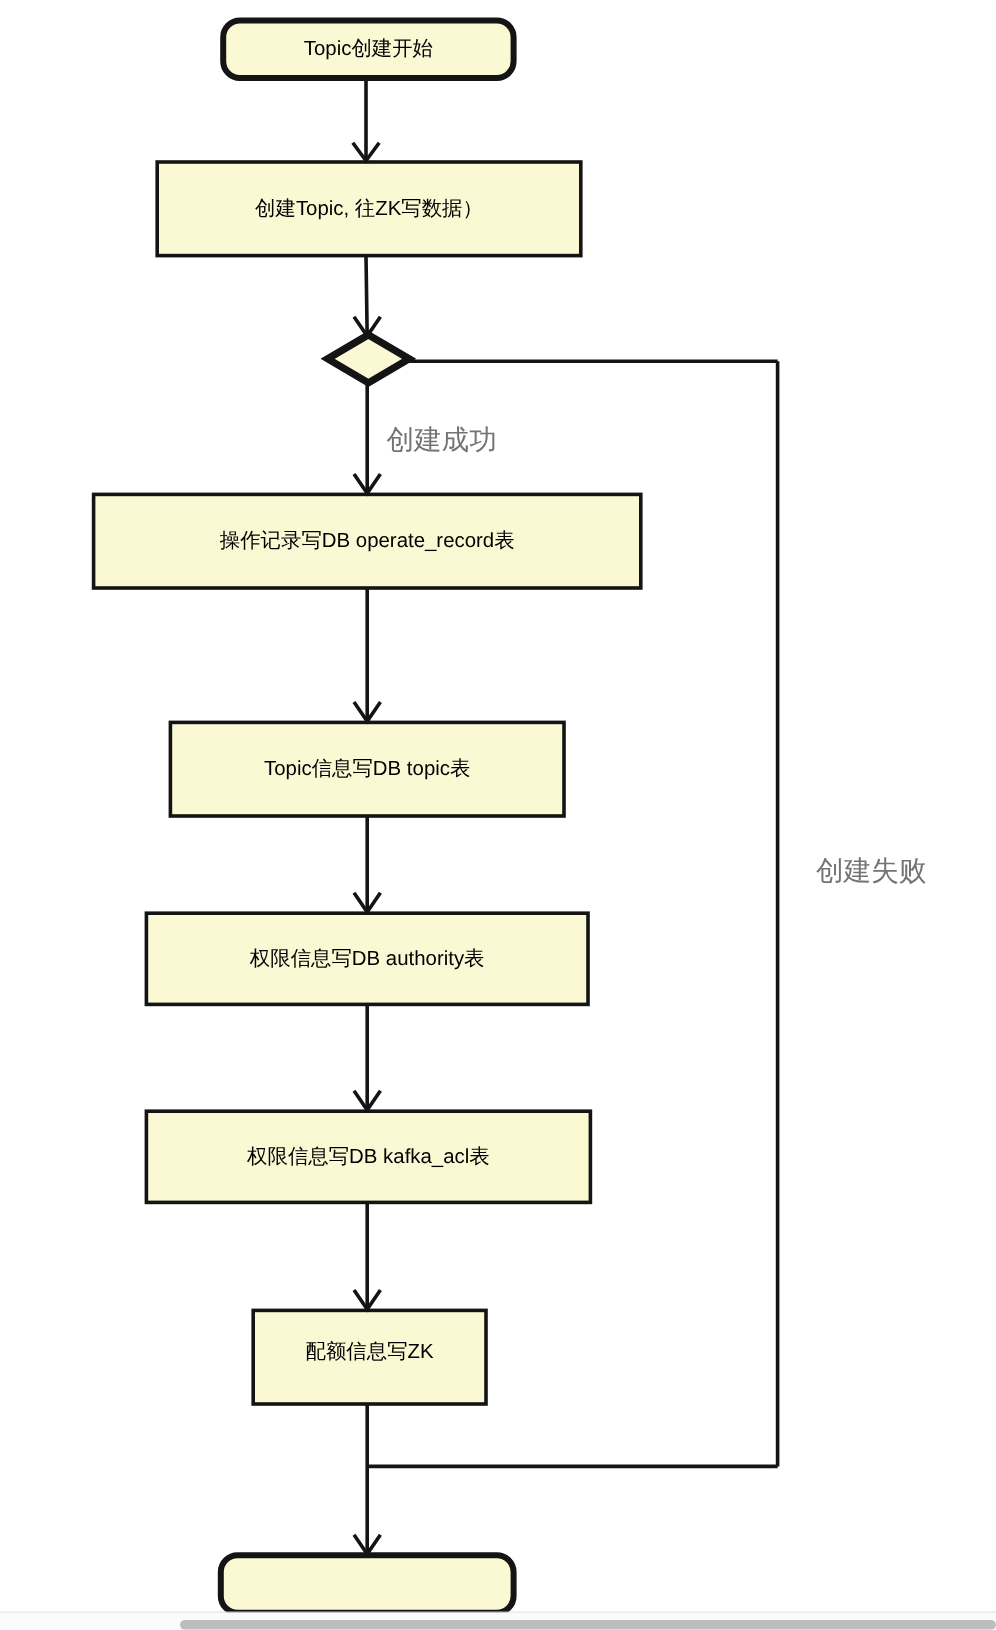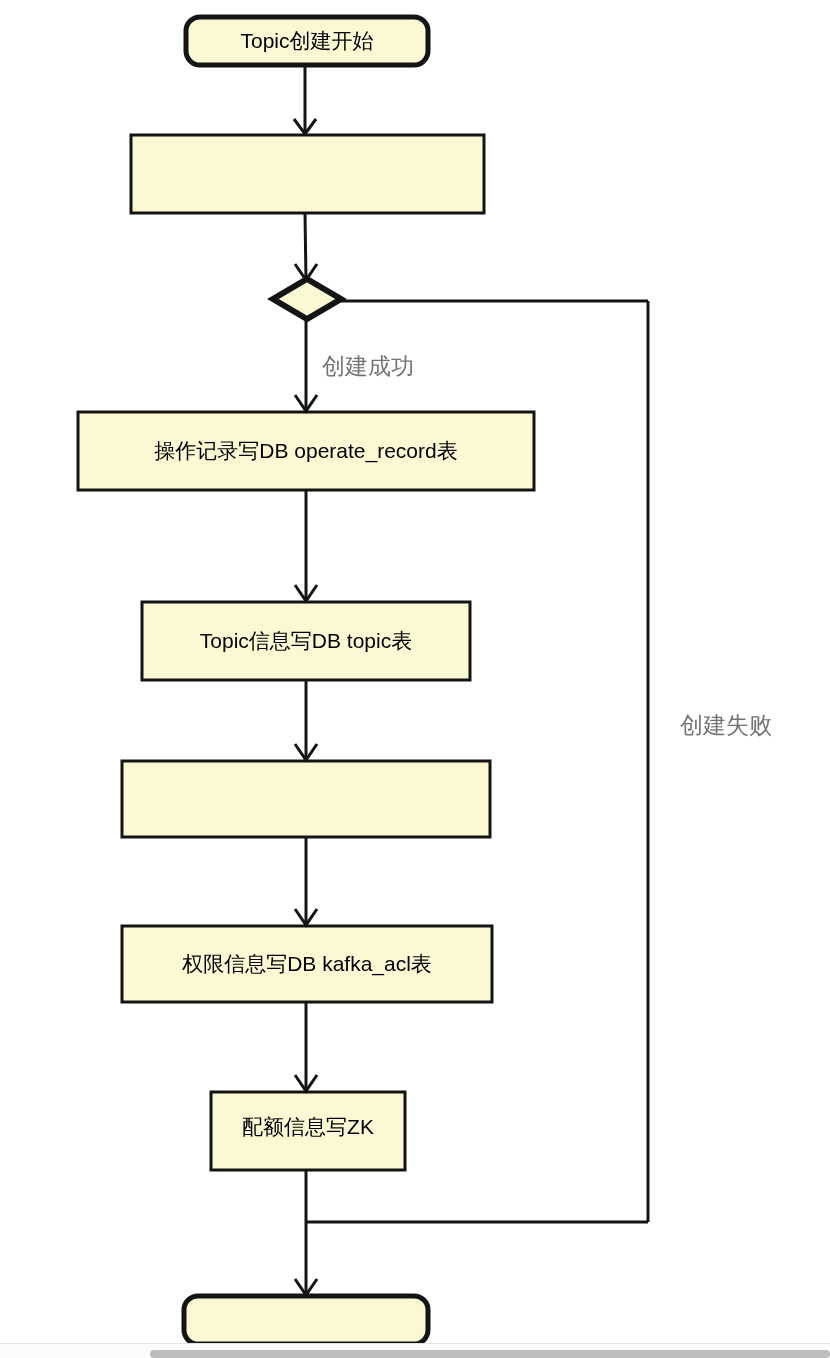--- a/index.html
+++ b/index.html
@@ -30,21 +30,21 @@
     top: 0;
   }
 
   
   .node-label {
     position: absolute;
     display: flex;
     align-items: center;
     justify-content: center;
     color: #000000;
-    font-size: 21px;
+    font-size: 17px;
     line-height: 1.15;
     white-space: nowrap;
     letter-spacing: 0px;
     pointer-events: none;
   }
   .edge-label {
     position: absolute;
     color: #737373;
     font-size: 23px;
     white-space: nowrap;
@@ -130,27 +130,29 @@
       <line x1="306" y1="1002" x2="306" y2="1092"></line>
       <polyline points="295,1075 306,1091 317,1075"></polyline>
 
       <line x1="306" y1="1170" x2="306" y2="1296"></line>
       <polyline points="295,1279 306,1295 317,1279"></polyline>
     </g>
   </svg>
 
   <div class="node-label" style="left:186px; top:17px; width:242px; height:48px;">Topic创建开始</div>
 
+  <div class="node-label" style="left:131px; top:135px; width:353px; height:78px;">创建Topic, 往ZK写数据）</div>
 
   <div class="node-label" style="left:273px; top:279px; width:68px; height:40px; font-size:18px;"></div>
 
   <div class="node-label" style="left:78px; top:412px; width:456px; height:78px;border-radius:32px;">操作记录写DB operate_record表</div>
 
   <div class="node-label" style="left:142px; top:602px; width:328px; height:78px;">Topic信息写DB topic表</div>
 
+  <div class="node-label" style="left:122px; top:761px; width:368px; height:76px;">权限信息写DB authority表</div>
 
   <div class="node-label" style="left:122px; top:926px; width:370px; height:76px;">权限信息写DB kafka_acl表</div>
 
   <div class="node-label" style="left:211px; top:1088px; width:194px; height:78px;">配额信息写ZK</div>
 
 
   <div class="edge-label" style="left:322px; top:355px;">创建成功</div>
 
   <div class="edge-label" style="left:680px; top:714px;">创建失败</div>
 

